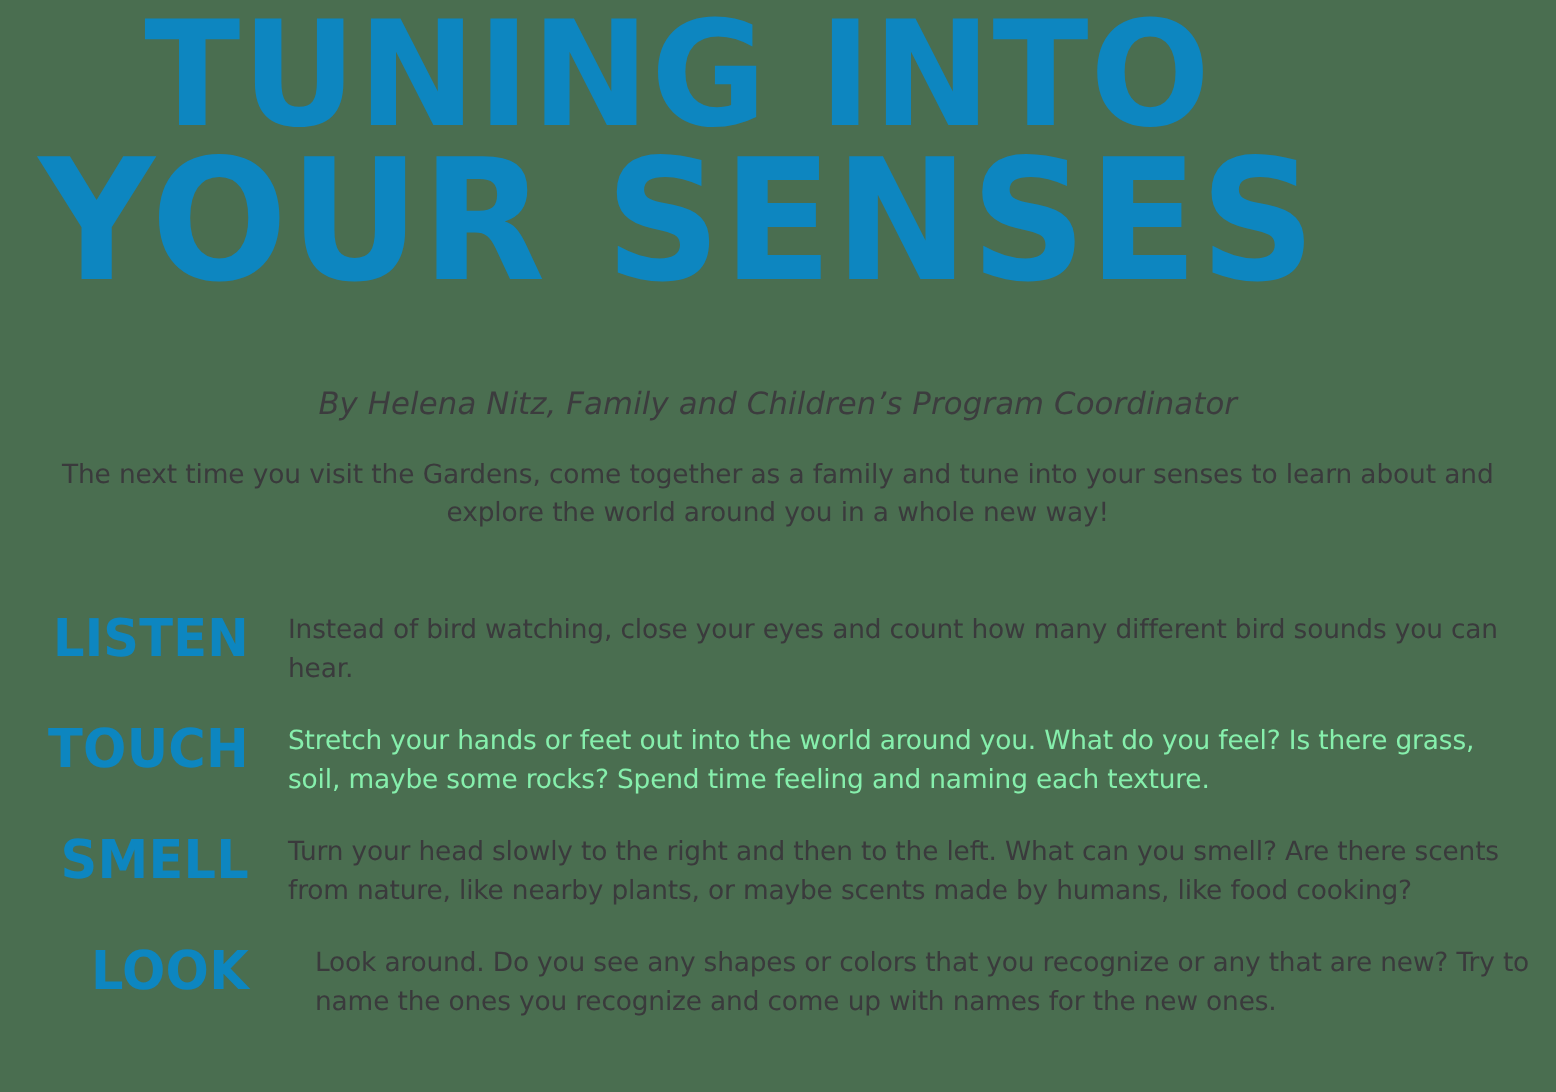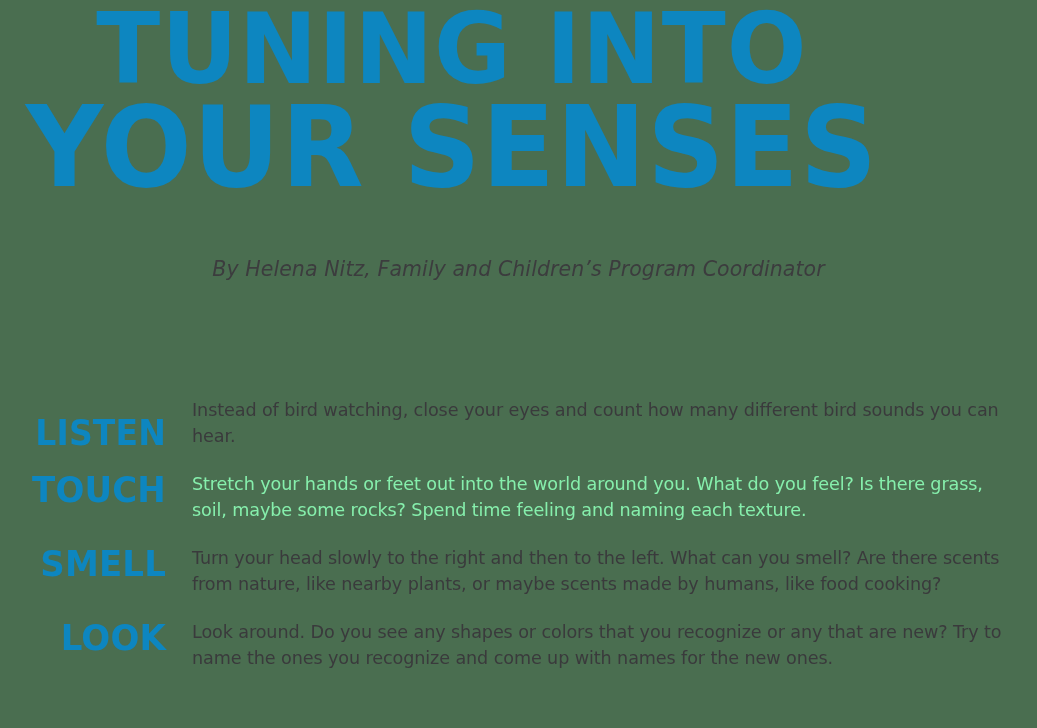--- a/index.html
+++ b/index.html
@@ -114,39 +114,40 @@
     font-size: 17.6px;
     line-height: 1.45;
     letter-spacing: -0.006em;
   }
 
   .row-listen .sense-label { font-size: 33px; }
   .row-touch .sense-label  { font-size: 34px; }
   .row-smell .sense-label  { font-size: 34px; }
   .row-look  .sense-label  { font-size: 34px; }
 
-  .row-listen { margin-top: 2px; align-items: flex-end; }
+  .row-listen { margin-top: 12px; }
   .row-touch  { margin-top: 20px; }
   .row-smell  { margin-top: 10px; }
-  .row-look   { margin-top: 22px; }
+  .row-look   { margin-top: 22px; gap: 18px; }
 
   .sense-label-inner { display: inline-block; }
 </style>
 </head>
 <body style="background: rgb(74, 110, 80);">
 
 <div id="page">
 
   <div class="title-block">
     <span class="title-line title-line-1" style="color: rgb(13, 134, 192);">TUNING INTO</span>
     <span class="title-line title-line-2" style="color: rgb(13, 134, 192);">YOUR SENSES</span>
   </div>
 
   <div class="byline" style="color: rgb(60, 60, 62);">By Helena Nitz, Family and Children’s Program Coordinator</div>
 
+  <div class="intro" style="color: rgb(58, 58, 60);">The next time you visit the Gardens, come together as a family and tune into your senses to learn about and explore the world around you in a whole new way!</div>
 
   <div class="senses">
 
     <div class="sense-row row-listen">
       <div class="sense-label" style="color: rgb(13, 134, 192);">
         <span class="sense-label-inner">LISTEN</span>
       </div>
       <div class="sense-text" style="color: rgb(58, 58, 60);">Instead of bird watching, close your eyes and count how many different bird sounds you can hear.</div>
     </div>
 

